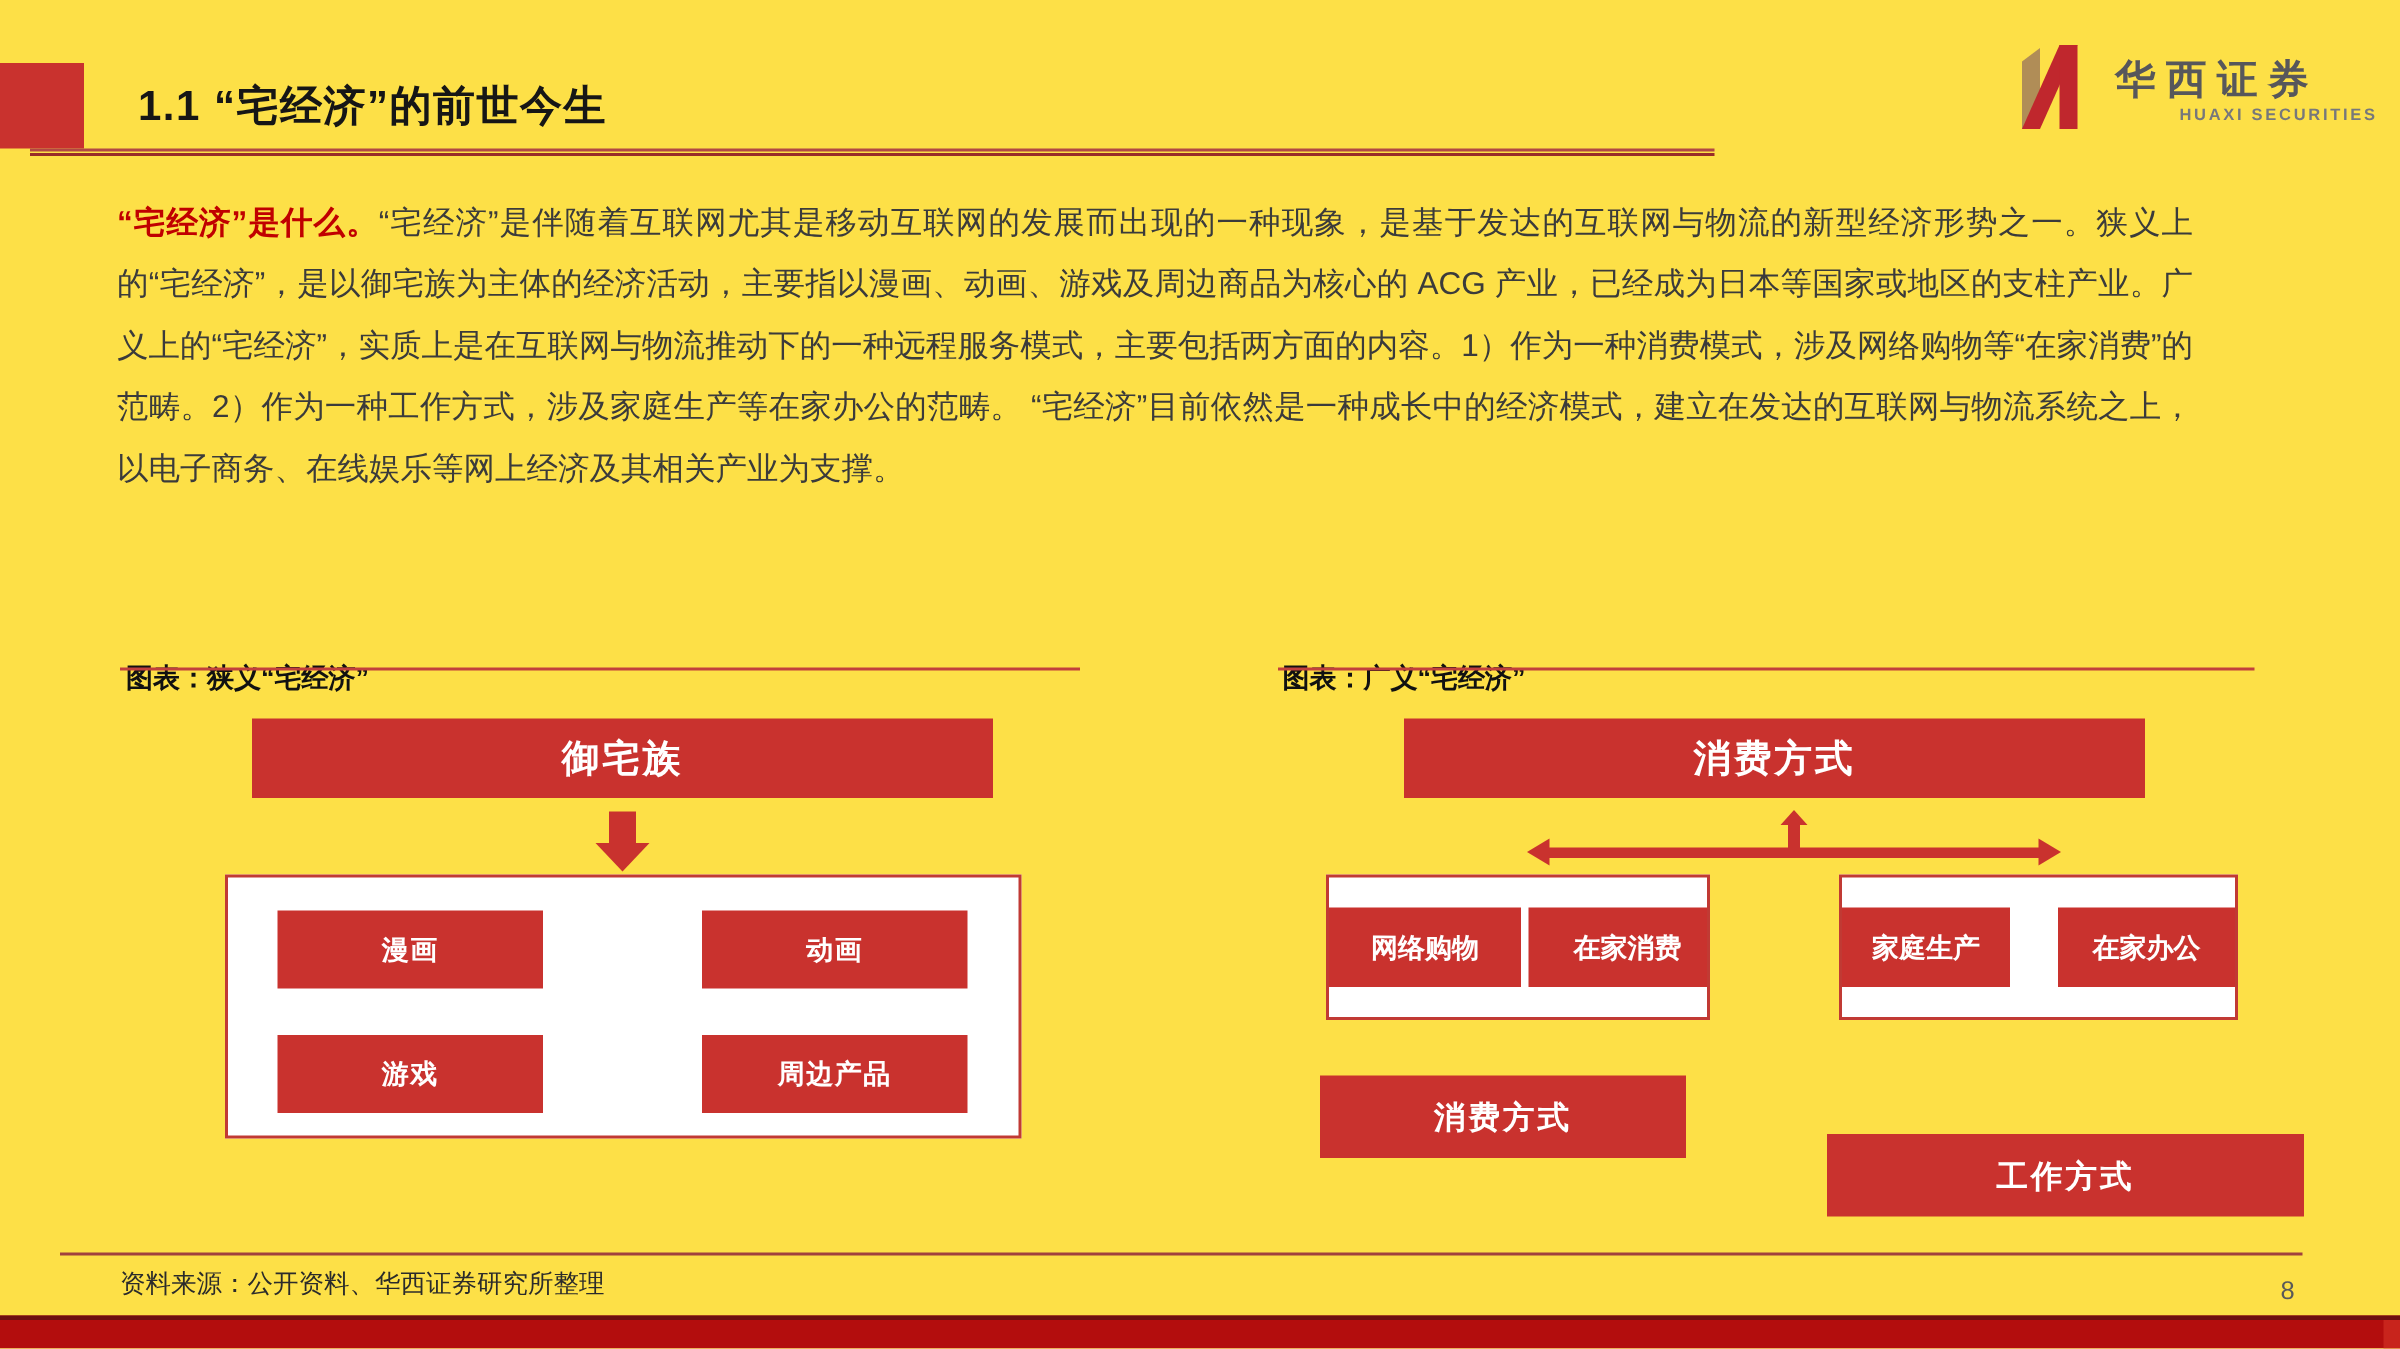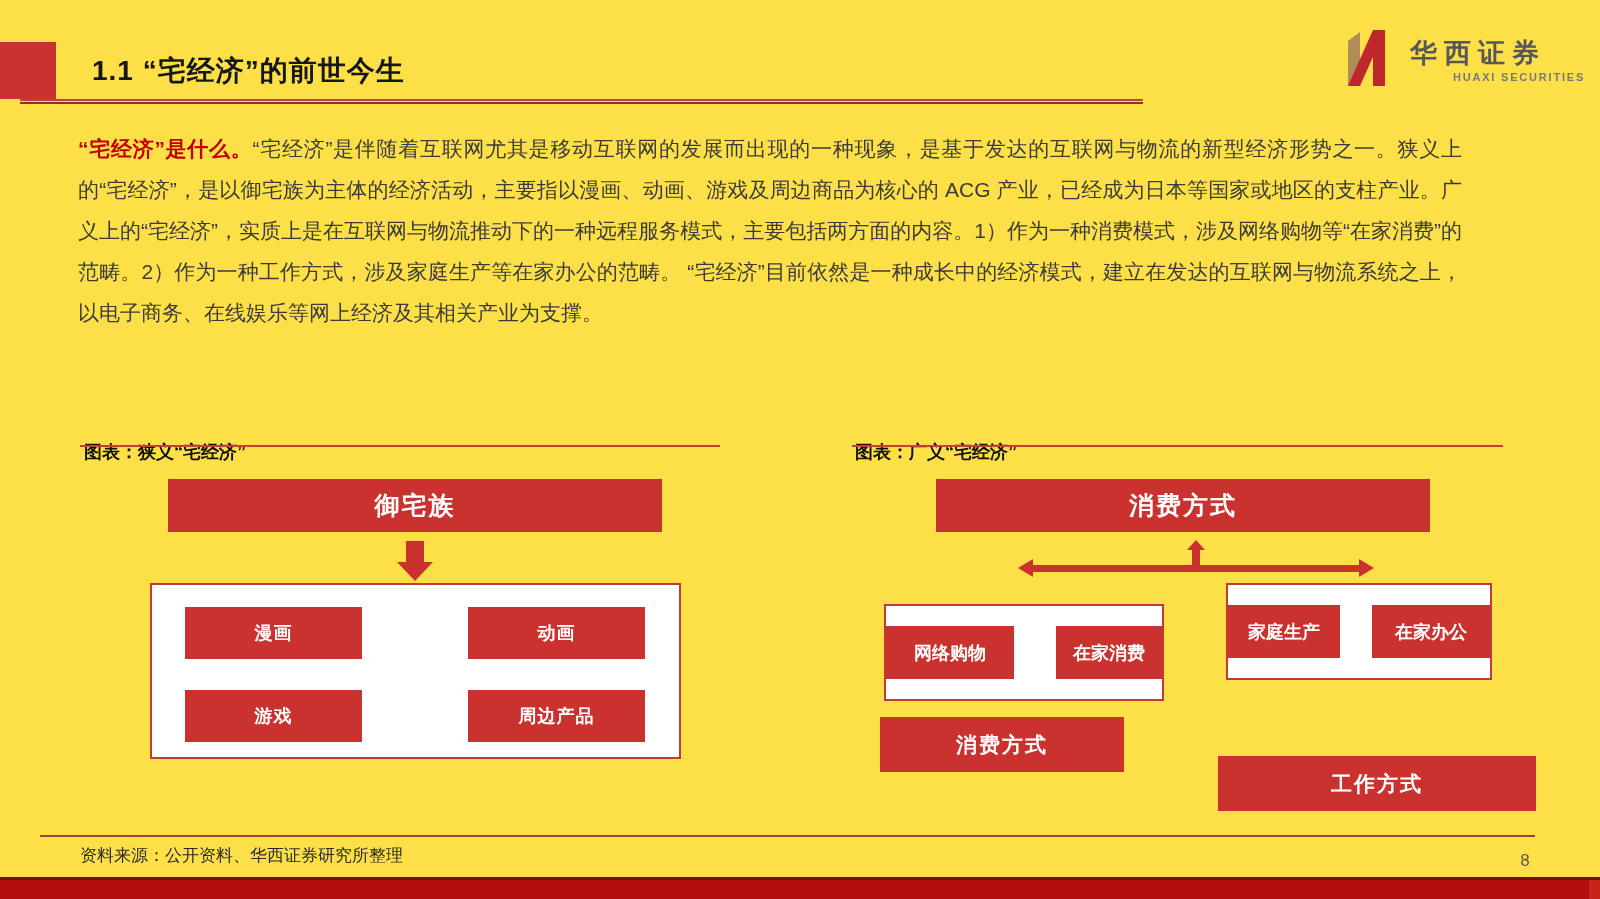--- a/index.html
+++ b/index.html
@@ -85,27 +85,27 @@
     border-top:9px solid transparent;border-bottom:9px solid transparent;
     border-right:15px solid var(--red);}
   .connector .ah-r{position:absolute;right:0;top:19px;width:0;height:0;
     border-top:9px solid transparent;border-bottom:9px solid transparent;
     border-left:15px solid var(--red);}
   .connector .vstem{position:absolute;left:174px;top:9px;width:8px;height:17px;background:var(--red);}
   .connector .vhead{position:absolute;left:169px;top:0;width:0;height:0;
     border-left:9px solid transparent;border-right:9px solid transparent;
     border-bottom:10px solid var(--red);}
 
-  .container-r1{left:884px;top:583px;width:280px;height:97px;
-    display:flex;align-items:center;justify-content:space-between;margin-top:21px;}
+  .container-r1{left:884px;top:583px;width:256px;height:97px;
+    display:flex;align-items:center;justify-content:space-between;}
   .container-r2{left:1226px;top:583px;width:266px;height:97px;
     display:flex;align-items:center;justify-content:space-between;}
   .sub-box{height:53px;font-size:18px;}
   .sb-shop{width:128px;}
-  .sb-consume{width:106px;}
+  .sb-consume{width:106px;padding-left:13px;}
   .sb-produce{width:112px;}
   .sb-office{width:118px;}
 
   .mode-box{height:55px;font-size:21px;letter-spacing:2px;}
   .mode-consume{left:880px;top:717px;width:244px;}
   .mode-work{left:1218px;top:756px;width:318px;}
 
   
   .footer-rule{left:40px;top:835px;width:1495px;height:2px;background:#A1413E;}
   .source{left:80px;top:844px;font-size:17px;color:#2B2B2B;}

